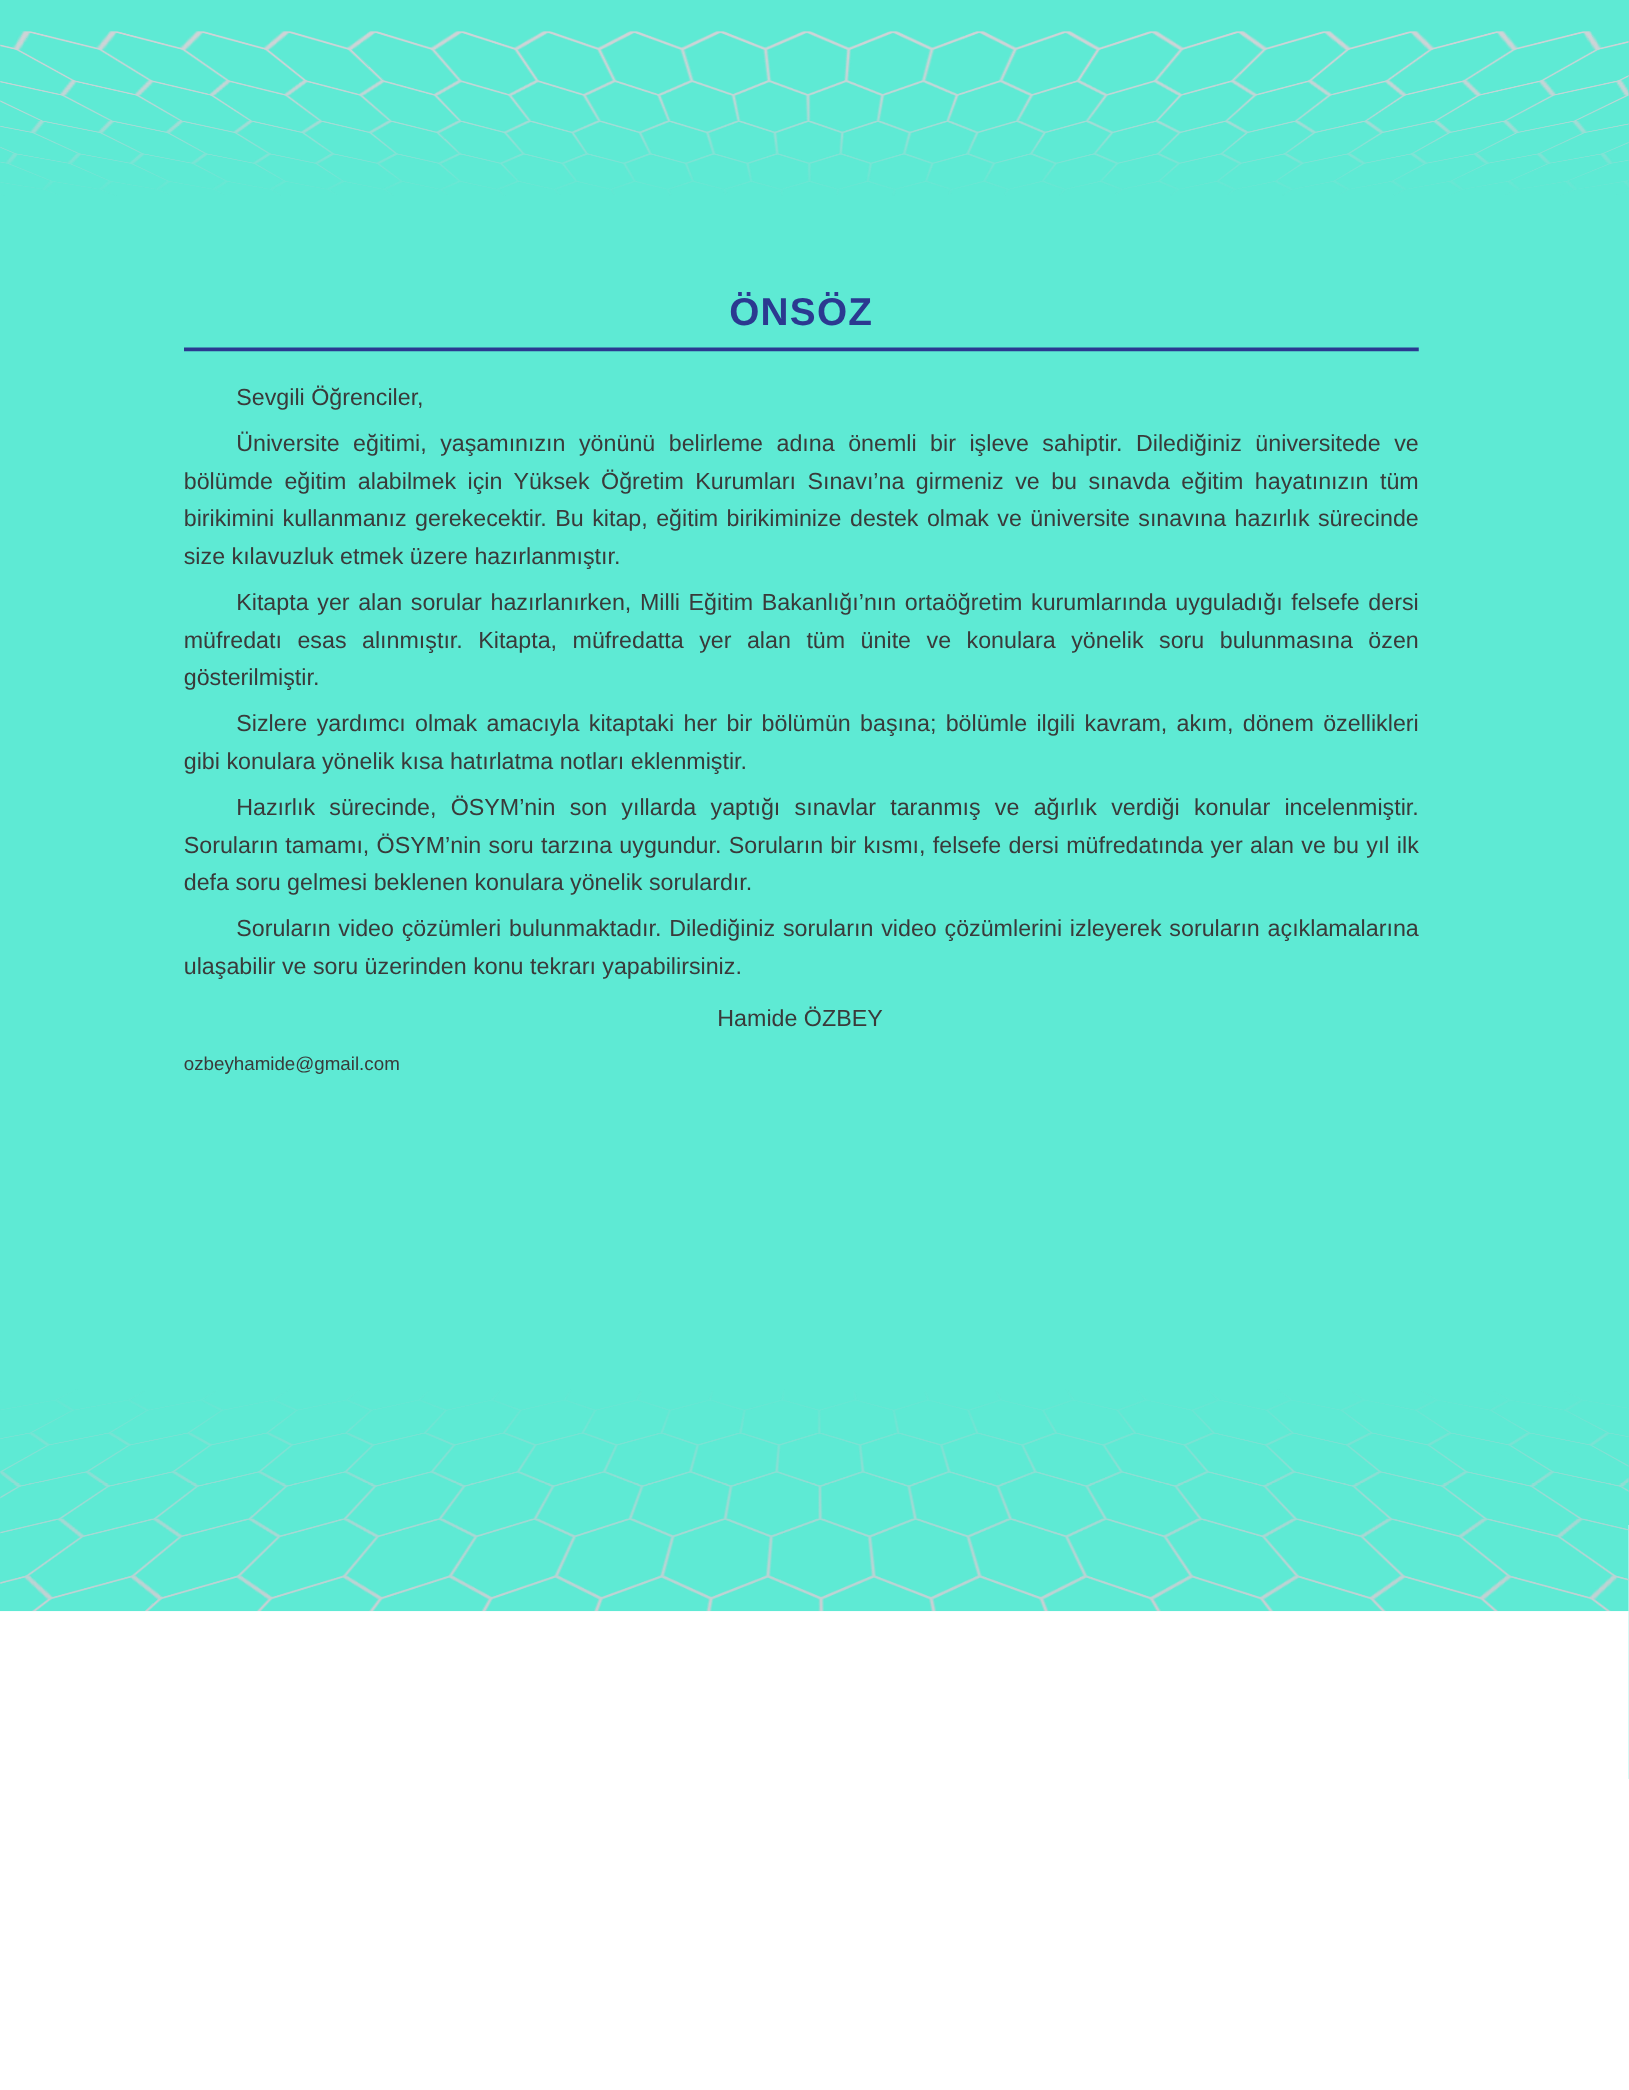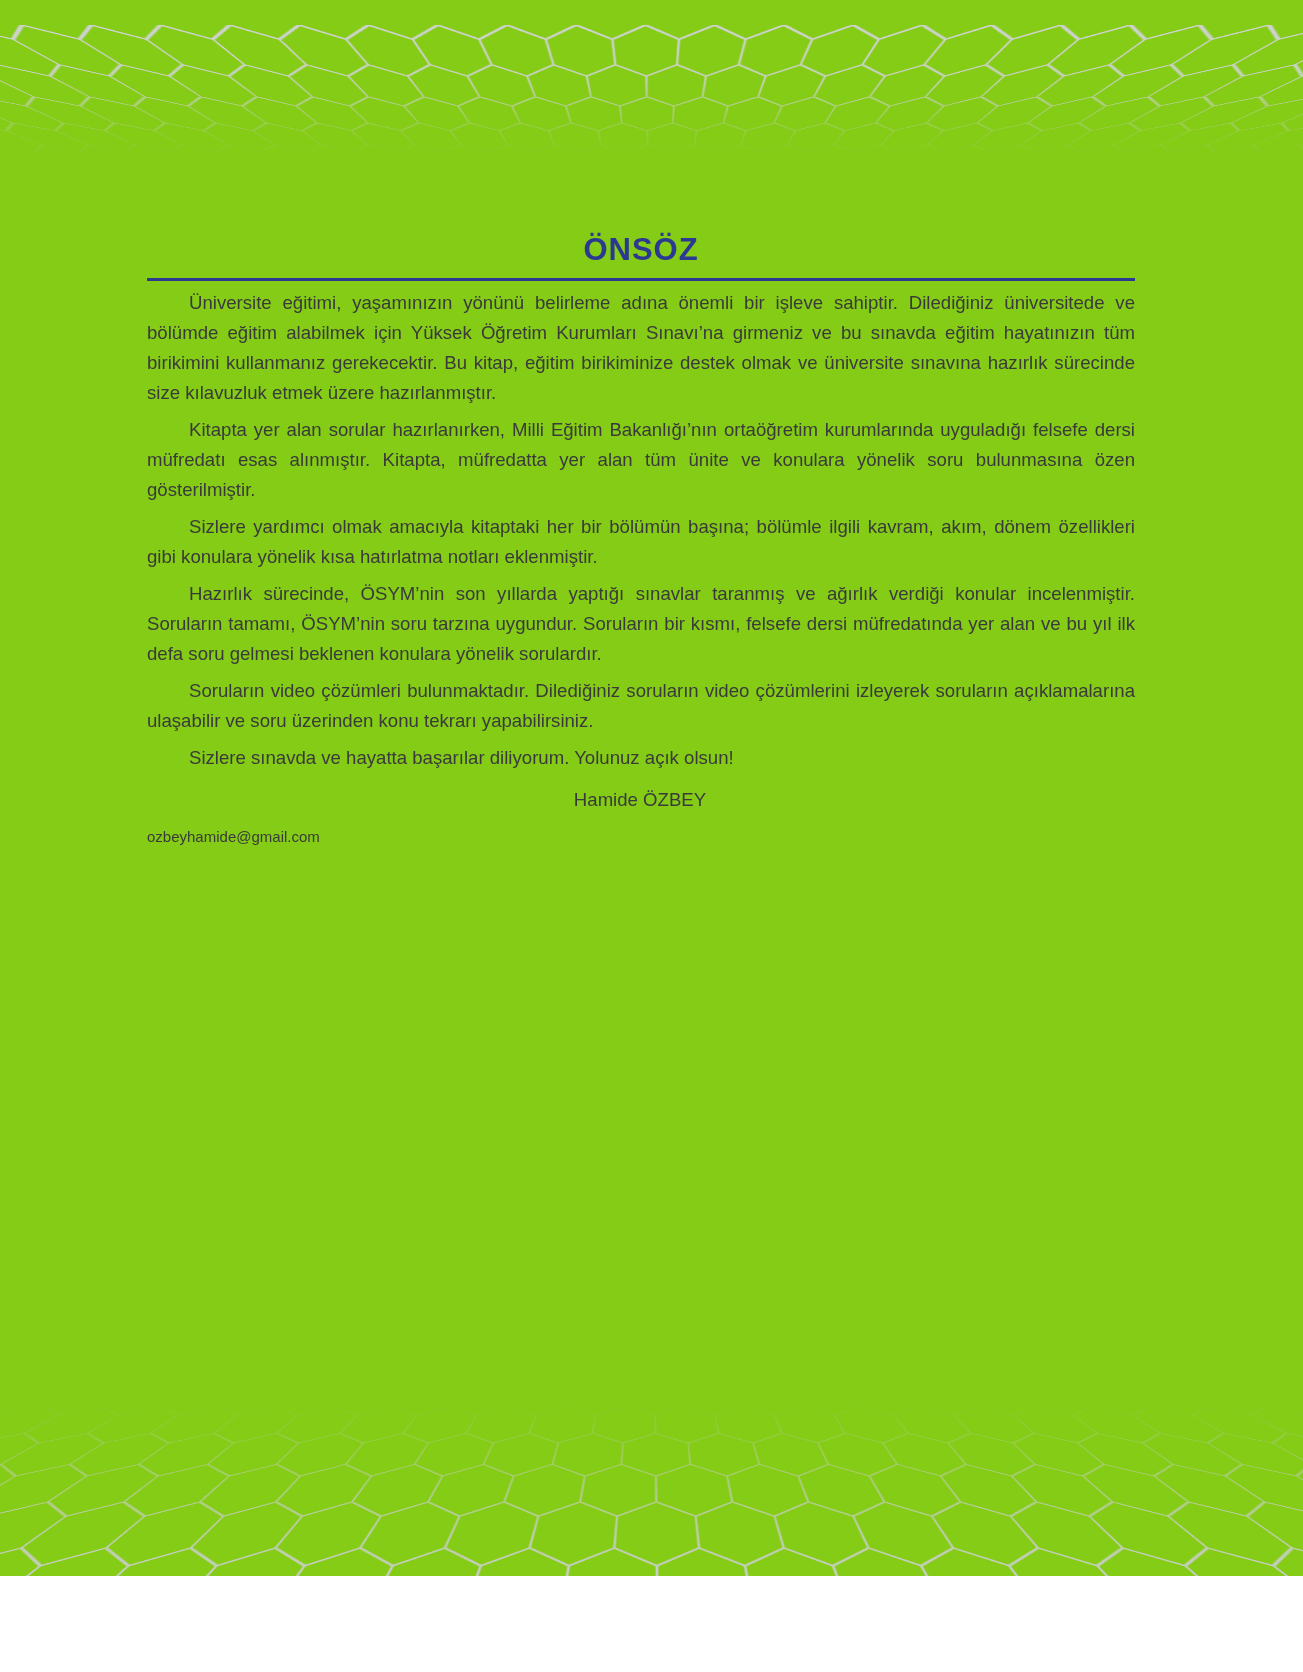--- a/index.html
+++ b/index.html
@@ -1,20 +1,20 @@
 <!DOCTYPE html>
 <html><head>
 <meta charset="utf-8">
 <style>
   html, body { margin: 0; padding: 0; background: #ffffff; }
   .page {
     position: relative;
     width: 1303px;
-    height: 1576px;
-    background: #84cc16;
+    height: 1289px;
+    background: #5eead4;
     overflow: hidden;
     font-family: "Liberation Sans", sans-serif;
   }
 
   
   .hex-band { position: absolute; left: 0; width: 1303px; overflow: hidden; pointer-events: none; }
   .hex-top {
     top: 25px; height: 132px;
     -webkit-mask-image: linear-gradient(to bottom, rgba(0,0,0,1) 0%, rgba(0,0,0,0.85) 40%, rgba(0,0,0,0.3) 75%, rgba(0,0,0,0) 100%);
     mask-image: linear-gradient(to bottom, rgba(0,0,0,1) 0%, rgba(0,0,0,0.85) 40%, rgba(0,0,0,0.3) 75%, rgba(0,0,0,0) 100%);
@@ -97,26 +97,26 @@
         </pattern>
       </defs>
       <rect x="0" y="0" width="2300" height="330" fill="url(#hexA)"></rect>
     </svg>
   </div>
 
   <div class="content">
     <h1 class="title">ÖNSÖZ</h1>
     <div class="rule"></div>
 
+    <p class="greeting">Sevgili Öğrenciler,</p>
     <p class="para">Üniversite eğitimi, yaşamınızın yönünü belirleme adına önemli bir işleve sahiptir. Dilediğiniz üniversitede ve bölümde eğitim alabilmek için Yüksek Öğretim Kurumları Sınavı’na girmeniz ve bu sınavda eğitim hayatınızın tüm birikimini kullanmanız gerekecektir. Bu kitap, eğitim birikiminize destek olmak ve üniversite sınavına hazırlık sürecinde size kılavuzluk etmek üzere hazırlanmıştır.</p>
     <p class="para">Kitapta yer alan sorular hazırlanırken, Milli Eğitim Bakanlığı’nın ortaöğretim kurumlarında uyguladığı felsefe dersi müfre­datı esas alınmıştır. Kitapta, müfredatta yer alan tüm ünite ve konulara yönelik soru bulunmasına özen gösterilmiştir.</p>
     <p class="para">Sizlere yardımcı olmak amacıyla kitaptaki her bir bölümün başına; bölümle ilgili kavram, akım, dönem özellikleri gibi konulara yönelik kısa hatırlatma notları eklenmiştir.</p>
     <p class="para">Hazırlık sürecinde, ÖSYM’nin son yıllarda yaptığı sınavlar taranmış ve ağırlık verdiği konular incelenmiştir. Soruların ta­mamı, ÖSYM’nin soru tarzına uygundur. Soruların bir kısmı, felsefe dersi müfredatında yer alan ve bu yıl ilk defa soru gelmesi beklenen konulara yönelik sorulardır.</p>
     <p class="para">Soruların video çözümleri bulunmaktadır. Dilediğiniz soruların video çözümlerini izleyerek soruların açıklamalarına ula­şabilir ve soru üzerinden konu tekrarı yapabilirsiniz.</p>
-    <p class="para">Sizlere sınavda ve hayatta başarılar diliyorum. Yolunuz açık olsun!</p>
 
     <p class="sig-name">Hamide ÖZBEY</p>
     <p class="sig-email">ozbeyhamide@gmail.com</p>
   </div>
 
   <div class="hex-band hex-bottom">
     <svg width="2600" height="430" viewBox="0 0 2600 430" xmlns="http://www.w3.org/2000/svg">
       <defs>
         <pattern id="hexB" width="90" height="156" patternUnits="userSpaceOnUse">
           <path d="M45 0 L90 26 L90 78 L45 104 L0 78 L0 26 Z M45 104 L45 156" fill="none" stroke="#cdced3" stroke-width="2.8"></path>

